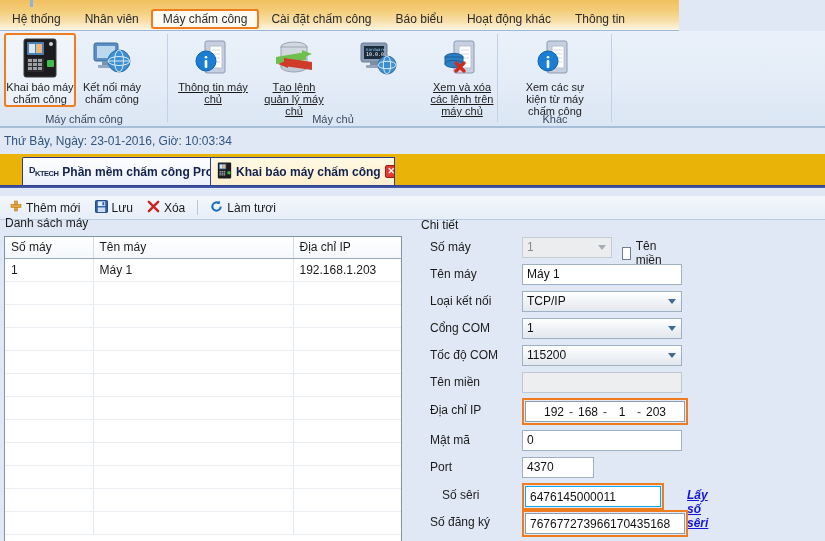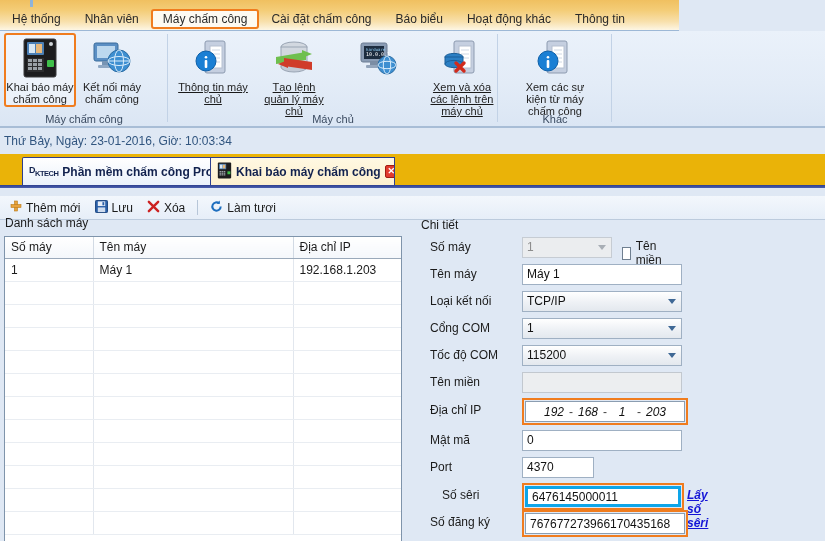--- a/index.html
+++ b/index.html
@@ -177,21 +177,21 @@
   }
   .combo.disabled .arrow { border-top-color: #a8aeb5; }
 
   .hl-box { border: 2px solid #f07c1e; padding: 1px; display: inline-block; }
 
   .ipbox {
     width: 160px; height: 21px; border: 1px solid #8b9db1; background: #fff;
     display: flex; align-items: center; justify-content: center; gap: 2px;
     font-size: 12px; color: #111;
   }
-  .ipseg { min-width: 26px; text-align: center; font-style: italic; }
+  .ipseg { min-width: 26px; text-align: center; }
   .ipdot { color: #444; }
 
   .chk-wrap { position: absolute; display: flex; align-items: center; gap: 5px; }
   .chk {
     width: 13px; height: 13px; border: 1px solid #6f7f90; background: #fff;
   }
   .chk-label { font-size: 12px; color: #1b1b1b; }
 
   .link {
     position: absolute; font-size: 12px; font-weight: bold; font-style: italic;
@@ -618,21 +618,21 @@
         <div class="flabel">Port</div>
         <div class="fctrl">
           <div class="fake-input" style="width:72px;">4370</div>
         </div>
       </div>
 
       <div class="frow" style="top:247px; height:26px;">
         <div class="flabel" style="top:5px;margin-left:12px;">Số sêri</div>
         <div class="fctrl" style="top:0;">
           <div class="hl-box">
-            <div class="fake-input" style="width:156px; border:3px solid #0ea5e9;">6476145000011</div>
+            <div class="fake-input" style="width:136px; border:1px solid #0ea5e9;">6476145000011</div>
           </div>
         </div>
         <a class="link" style="left:277px; top:5px;">Lấy số sêri</a>
       </div>
 
       <div class="frow" style="top:274px; height:26px;">
         <div class="flabel" style="top:5px;">Số đăng ký</div>
         <div class="fctrl" style="top:0;">
           <div class="hl-box">
             <div class="fake-input" style="width:160px; border:1px solid #8b9db1;">767677273966170435168</div>

